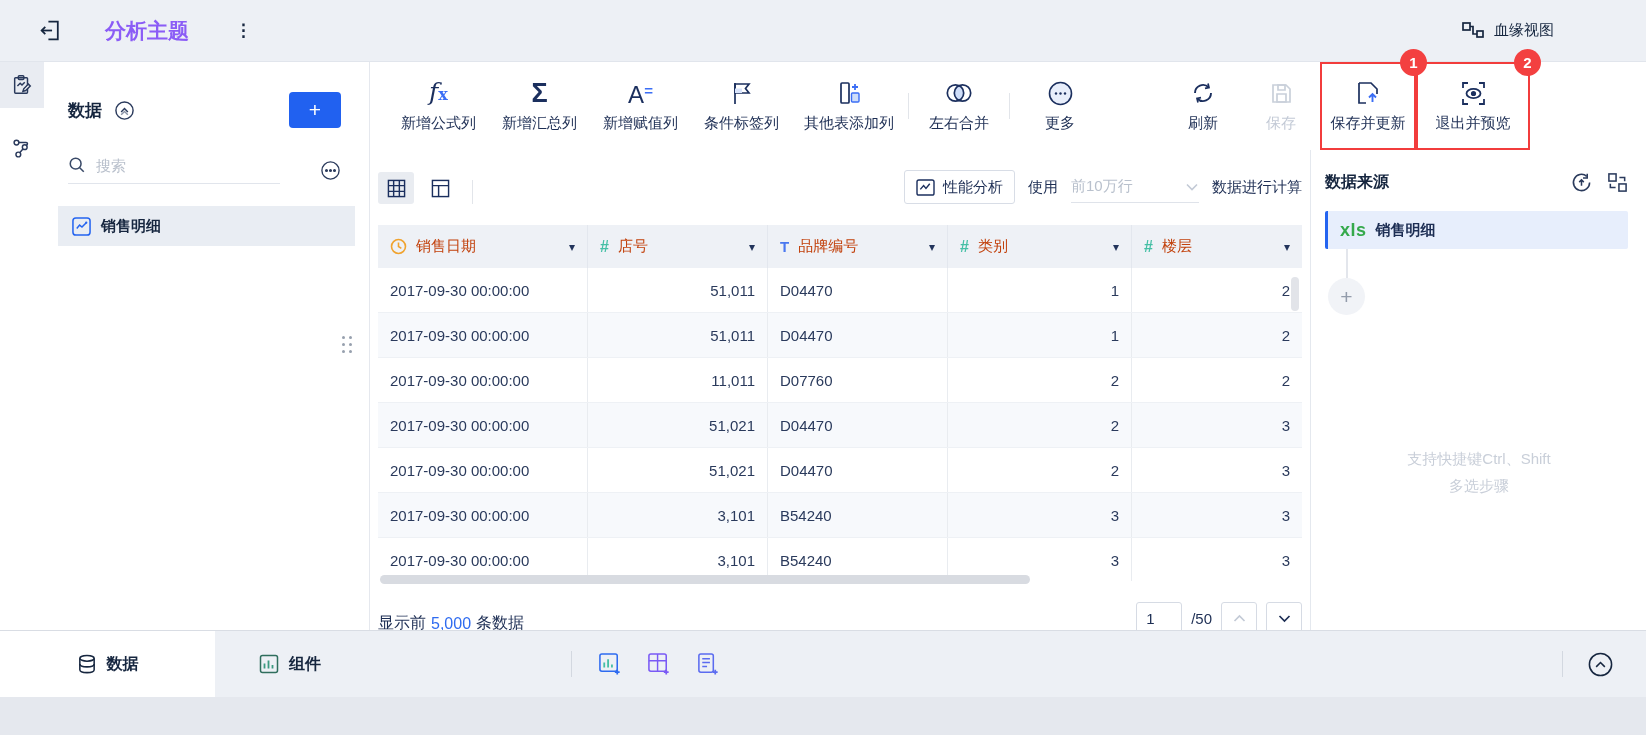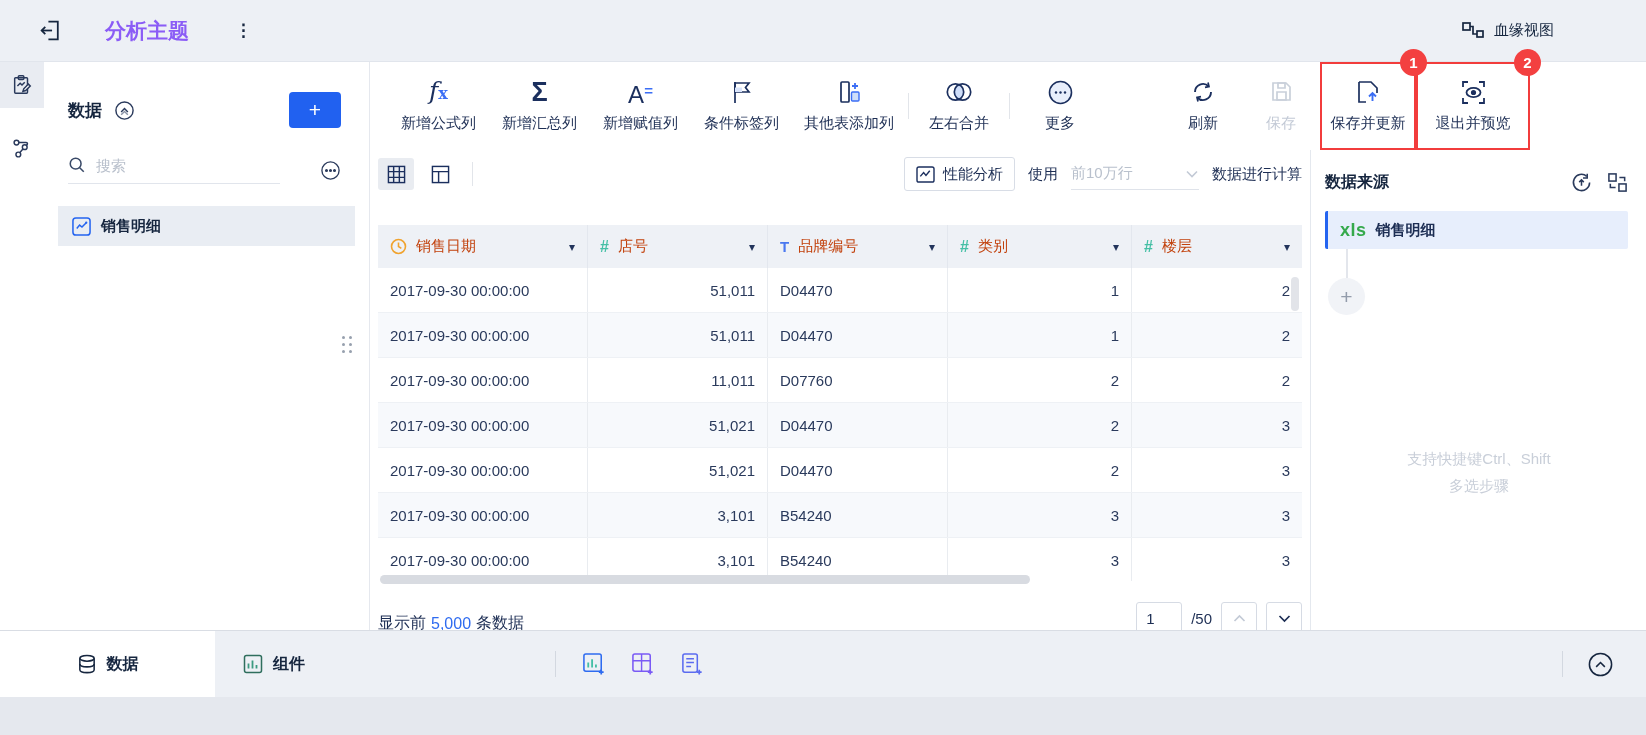--- a/index.html
+++ b/index.html
@@ -63,40 +63,40 @@
   .toolbar {
     position:absolute; left:370px; top:62px; width:1276px; height:88px; background:#ffffff;
     display:flex; align-items:stretch; padding-left:18px;
   }
   .tb-item {
     display:flex; flex-direction:column; align-items:center; justify-content:center; gap:7px;
     cursor:pointer; position:relative;
   }
   .tb-item .lbl { font-size:15px; color:#1d2e54; white-space:nowrap; }
   .tb-item.disabled .lbl { color:#c3cad6; }
-  .tb-ic { height:28px; display:flex; align-items:flex-start; justify-content:center; color:#1b2f5e; }
+  .tb-ic { height:28px; display:flex; align-items:center; justify-content:center; color:#1b2f5e; }
   .w100{width:101px;} .w112{width:114px;} .w96{width:96px;} .w76{width:78px;}
   .tb-div { width:1px; height:26px; background:#e2e5ea; align-self:center; margin:0 2px; }
   .tb-gap { width:56px; }
   .tb-item.hl { border:2px solid #f23c3c; }
   .tb-badge {
     position:absolute; top:-15px; right:-13px; width:27px; height:27px; border-radius:50%;
     background:#f34040; color:#fff; font-size:15px; font-weight:bold;
     display:flex; align-items:center; justify-content:center; z-index:6;
   }
   .fx-t { font-family:"DejaVu Serif", serif; font-style:italic; font-size:25px; color:#1b2f5e; line-height:24px; }
   .fx-t b { color:#3b6ef5; font-size:16px; font-style:normal; font-weight:bold; }
   .sigma-t { font-size:27px; font-weight:bold; line-height:26px; color:#1b2f5e; }
   .assign-t { font-size:24px; color:#1b2f5e; line-height:24px; }
   .assign-t b { color:#3b6ef5; font-size:15px; vertical-align:7px; }
 
   
   .view-row {
-    position:absolute; left:378px; top:152px; width:924px; height:44px;
-    display:flex; align-items:center;
+    position:absolute; left:378px; top:160px; width:924px; height:44px;
+    display:flex; align-items:flex-end;
   }
   .vt { width:36px; height:32px; border-radius:3px; display:flex; align-items:center; justify-content:center; color:#1b2f5e; cursor:pointer; }
   .vt.sel { background:#e9ecf1; }
   .vt + .vt { margin-left:8px; }
   .view-div { width:1px; height:24px; background:#e2e5ea; margin-left:14px; }
   .view-right { margin-left:auto; display:flex; align-items:center; gap:13px; }
   .perf-btn { height:34px; border:1px solid #d8dde6; border-radius:3px; background:#fff;
     display:flex; align-items:center; gap:8px; padding:0 11px; font-size:15px; color:#1d2e54; cursor:pointer; }
   .use-lbl, .calc-lbl { font-size:15px; color:#1d2e54; }
   .rows-dd { width:128px; border-bottom:1px solid #dfe3ea; height:32px;
@@ -149,21 +149,21 @@
   .rp-plus { width:37px; height:37px; border-radius:50%; background:#f1f3f7; color:#939cab;
     font-size:21px; display:flex; align-items:center; justify-content:center; margin-left:3px; cursor:pointer; }
   .rp-hint { position:absolute; left:0; top:295px; width:336px; text-align:center;
     font-size:15px; line-height:27px; color:#c9cfd9; }
 
   
   .bbar { position:absolute; left:0; top:630px; width:1646px; height:67px; background:#edf0f5;
     border-top:1px solid #d9dde4; display:flex; align-items:center; z-index:4; }
   .tab { display:flex; align-items:center; gap:10px; height:100%; cursor:pointer; }
   .tab-data { width:215px; background:#ffffff; justify-content:center; }
-  .tab-comp { padding-left:28px; }
+  .tab-comp { padding-left:44px; }
   .tab .tlabel { font-size:16px; font-weight:bold; color:#16263f; }
   .bb-div { width:1px; height:26px; background:#d3d8e0; }
   .bb-div.d1 { margin-left:250px; }
   .bb-icons { display:flex; align-items:center; gap:24px; margin-left:26px; }
   .bb-icons span { cursor:pointer; }
   .bb-right { margin-left:auto; display:flex; align-items:center; gap:24px; margin-right:32px; }
   .bb-collapse { color:#16263f; cursor:pointer; }
   .bstrip { position:absolute; left:0; top:697px; width:1646px; height:38px; background:#e5e8ee; }
 </style>
 </head>

